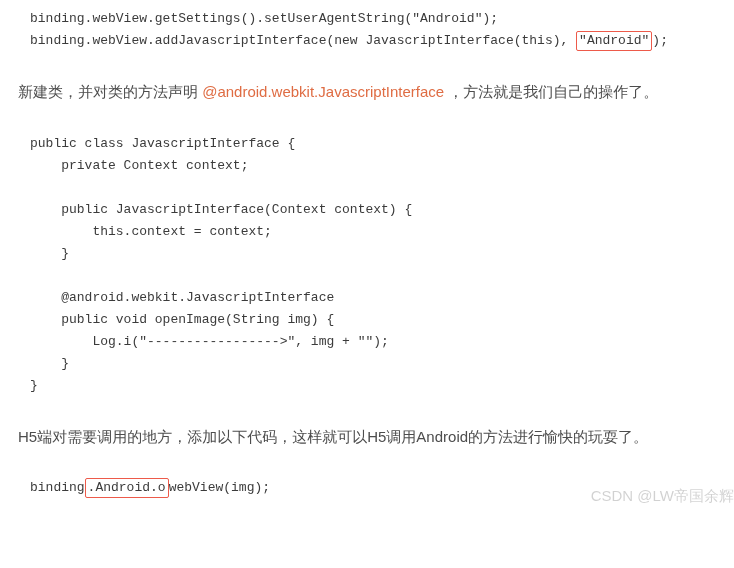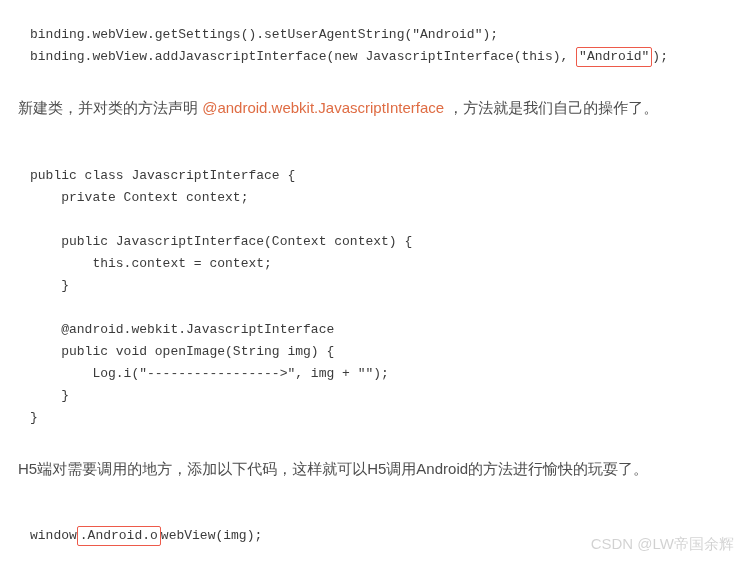--- a/index.html
+++ b/index.html
@@ -8,21 +8,21 @@
       font-family: -apple-system, "PingFang SC", "Microsoft YaHei", "Helvetica Neue", Arial, sans-serif;
       font-size: 15px;
       color: #4d4d4d;
       line-height: 1.75;
       width: 734px;
       background: #fff;
       position: relative;
     }
     .codebox {
       background: #fff;
-      padding: 24px 12px 8px 30px;
+      padding: 8px 12px 8px 30px;
       margin: 0 0 18px 0;
       font-family: Consolas, Menlo, "Courier New", monospace;
       font-size: 13px;
       color: #3b3b3b;
       line-height: 22px;
       white-space: pre;
       position: relative;
     }
     .paratext {
       margin: 0 18px 18px 18px;
@@ -66,15 +66,15 @@
     }
 
     @android.webkit.JavascriptInterface
     public void openImage(String img) {
         Log.i("-----------------&gt;", img + "");
     }
 }</div>
 
 <p class="paratext">H5端对需要调用的地方，添加以下代码，这样就可以H5调用Android的方法进行愉快的玩耍了。</p>
 
-<div class="codebox" style="margin-bottom:6px"><span>window</span><span class="hl">.Android.o</span><span>webView(img);</span></div>
+<div class="codebox" style="margin-bottom:6px"><span>binding</span><span class="hl">.Android.o</span><span>webView(img);</span></div>
 
 <div class="watermark">CSDN @LW帝国余辉</div>
 
 </body></html>

